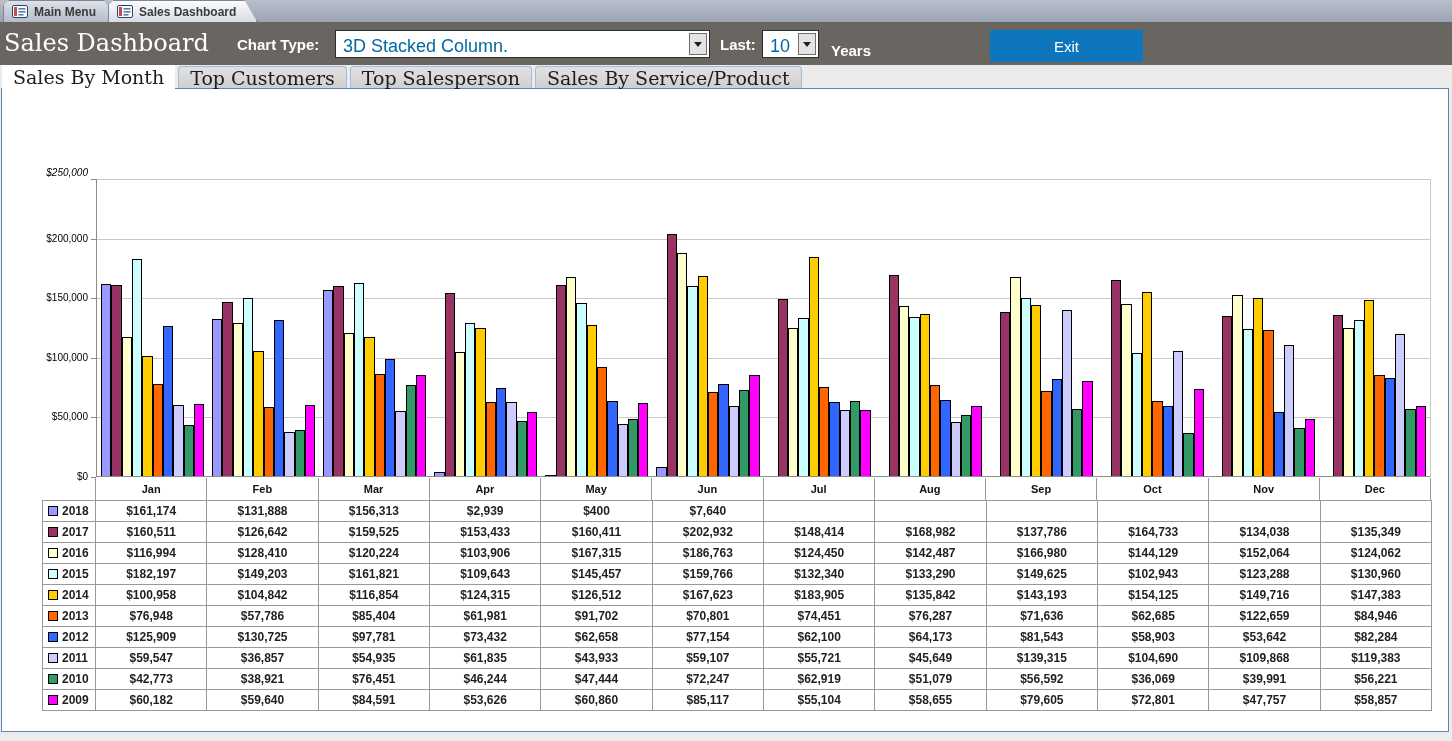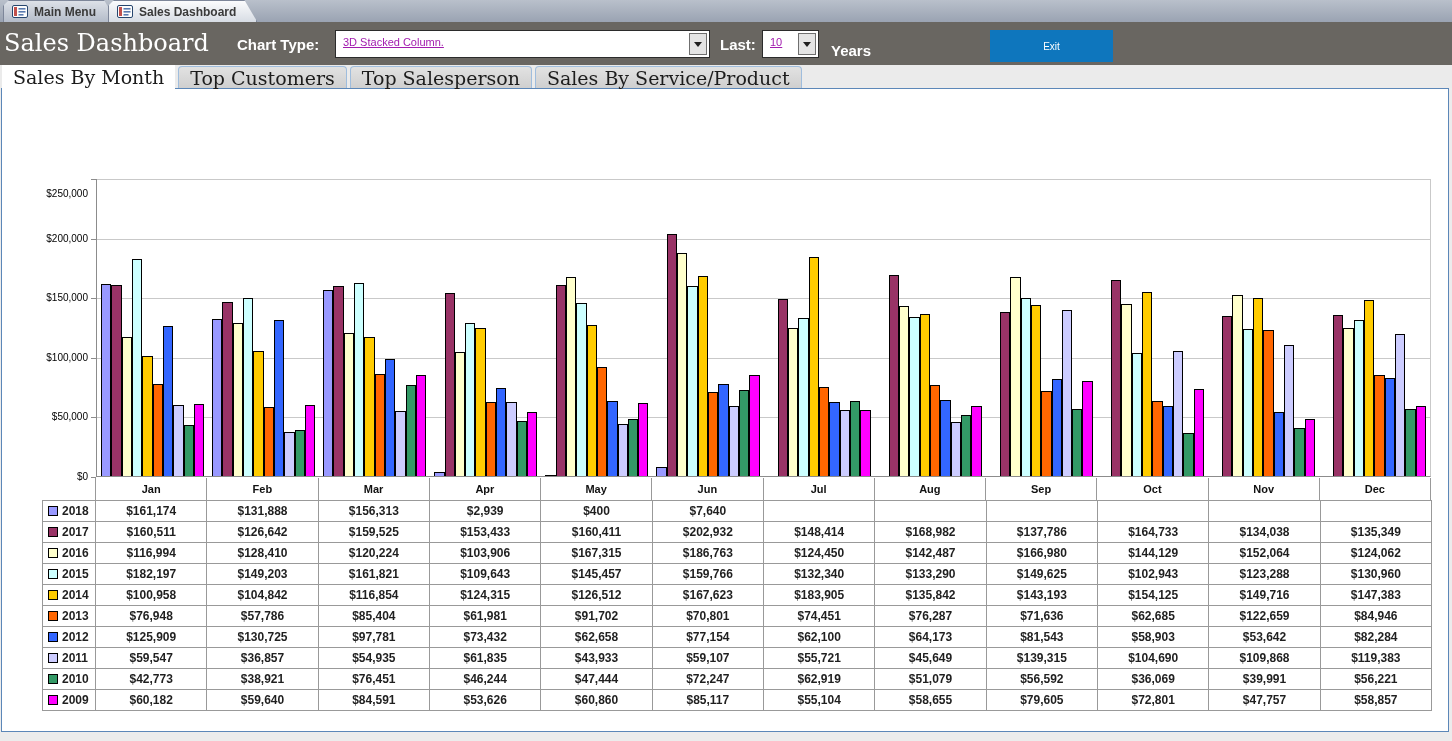--- a/index.html
+++ b/index.html
@@ -17,27 +17,27 @@
   .doc-tab.active { background:linear-gradient(#fbfcfd,#d7dce4); z-index:2; }
   .doc-tab .tab-icon { margin-right:6px; display:inline-flex; }
   .doc-tab .lbl { white-space:nowrap; }
 
   
   .hdr { position:absolute; left:0; top:22px; width:1452px; height:43px; background:#696661; }
   .hdr-title { position:absolute; left:4px; top:7px; font-family:"DejaVu Serif","Liberation Serif",serif;
                font-size:24px; color:#ffffff; white-space:nowrap; }
   .hdr-lbl { position:absolute; top:14px; font-size:15px; font-weight:600; color:#ffffff; white-space:nowrap; }
   .combo { position:absolute; top:8px; height:28px; background:#ffffff; border:1px solid #2b2b2b; }
-  .combo .val { position:absolute; left:7px; top:5px; font-size:11px; color:#a21caf; white-space:nowrap;text-decoration:underline; }
+  .combo .val { position:absolute; left:7px; top:5px; font-size:18px; color:#0369a1; white-space:nowrap; }
   .combo .dd { position:absolute; right:2px; top:2px; bottom:2px; width:18px; background:#e4e4e4;
                border:1px solid #6f6f6f; display:flex; align-items:center; justify-content:center; cursor:pointer; }
   .combo .dd .tri { width:0; height:0; border-left:4px solid transparent; border-right:4px solid transparent;
                     border-top:5px solid #1f1f1f; }
-  .exit-btn { position:absolute; left:990px; top:8px; width:123px; height:32px; background:#0e76bd;
-              color:#ffffff; font-size:10px; display:flex; align-items:center; justify-content:center; cursor:pointer; }
+  .exit-btn { position:absolute; left:990px; top:8px; width:153px; height:32px; background:#0e76bd;
+              color:#ffffff; font-size:15px; display:flex; align-items:center; justify-content:center; cursor:pointer; }
 
   
   .subtabs { position:absolute; left:0; top:65px; width:1452px; height:23px; background:#ebebeb;
              display:flex; align-items:flex-end; padding-left:2px; gap:3px; z-index:3; }
   .subtab { font-family:"DejaVu Serif","Liberation Serif",serif; font-size:19px; color:#1c1c1c;
             padding:0 11px; display:flex; align-items:center; cursor:pointer; white-space:nowrap; }
   .subtab.inactive { height:22px; background:linear-gradient(#e2e2e2,#cfcfcf);
                      border:1px solid #9fbddd; border-bottom:none; border-radius:4px 4px 0 0; }
   .subtab.active { height:24px; margin-bottom:-1px; background:#ffffff; }
 
@@ -135,21 +135,21 @@
       <div class="ylab" style="top: 471px;">$0</div>
       <div class="ytick" style="top: 477px;"></div>
       <div class="ylab" style="top: 411.4px;">$50,000</div>
       <div class="ytick" style="top: 417.4px;"></div>
       <div class="ylab" style="top: 351.8px;">$100,000</div>
       <div class="ytick" style="top: 357.8px;"></div>
       <div class="ylab" style="top: 292.2px;">$150,000</div>
       <div class="ytick" style="top: 298.2px;"></div>
       <div class="ylab" style="top: 232.6px;">$200,000</div>
       <div class="ytick" style="top: 238.6px;"></div>
-      <div class="ylab" style="top: 188px;">$250,000</div>
+      <div class="ylab" style="top: 167px; font-style: italic;">$250,000</div>
       <div class="ytick" style="top: 179px;"></div>
       <div class="plot">
         <div class="gridline" style="top: 238.4px;"></div>
         <div class="gridline" style="top: 178.8px;"></div>
         <div class="gridline" style="top: 119.2px;"></div>
         <div class="gridline" style="top: 59.6px;"></div>
         <div class="gridline" style="top: 0px;"></div>
         <div class="groups">
           <div class="group">
             <div class="slot">

